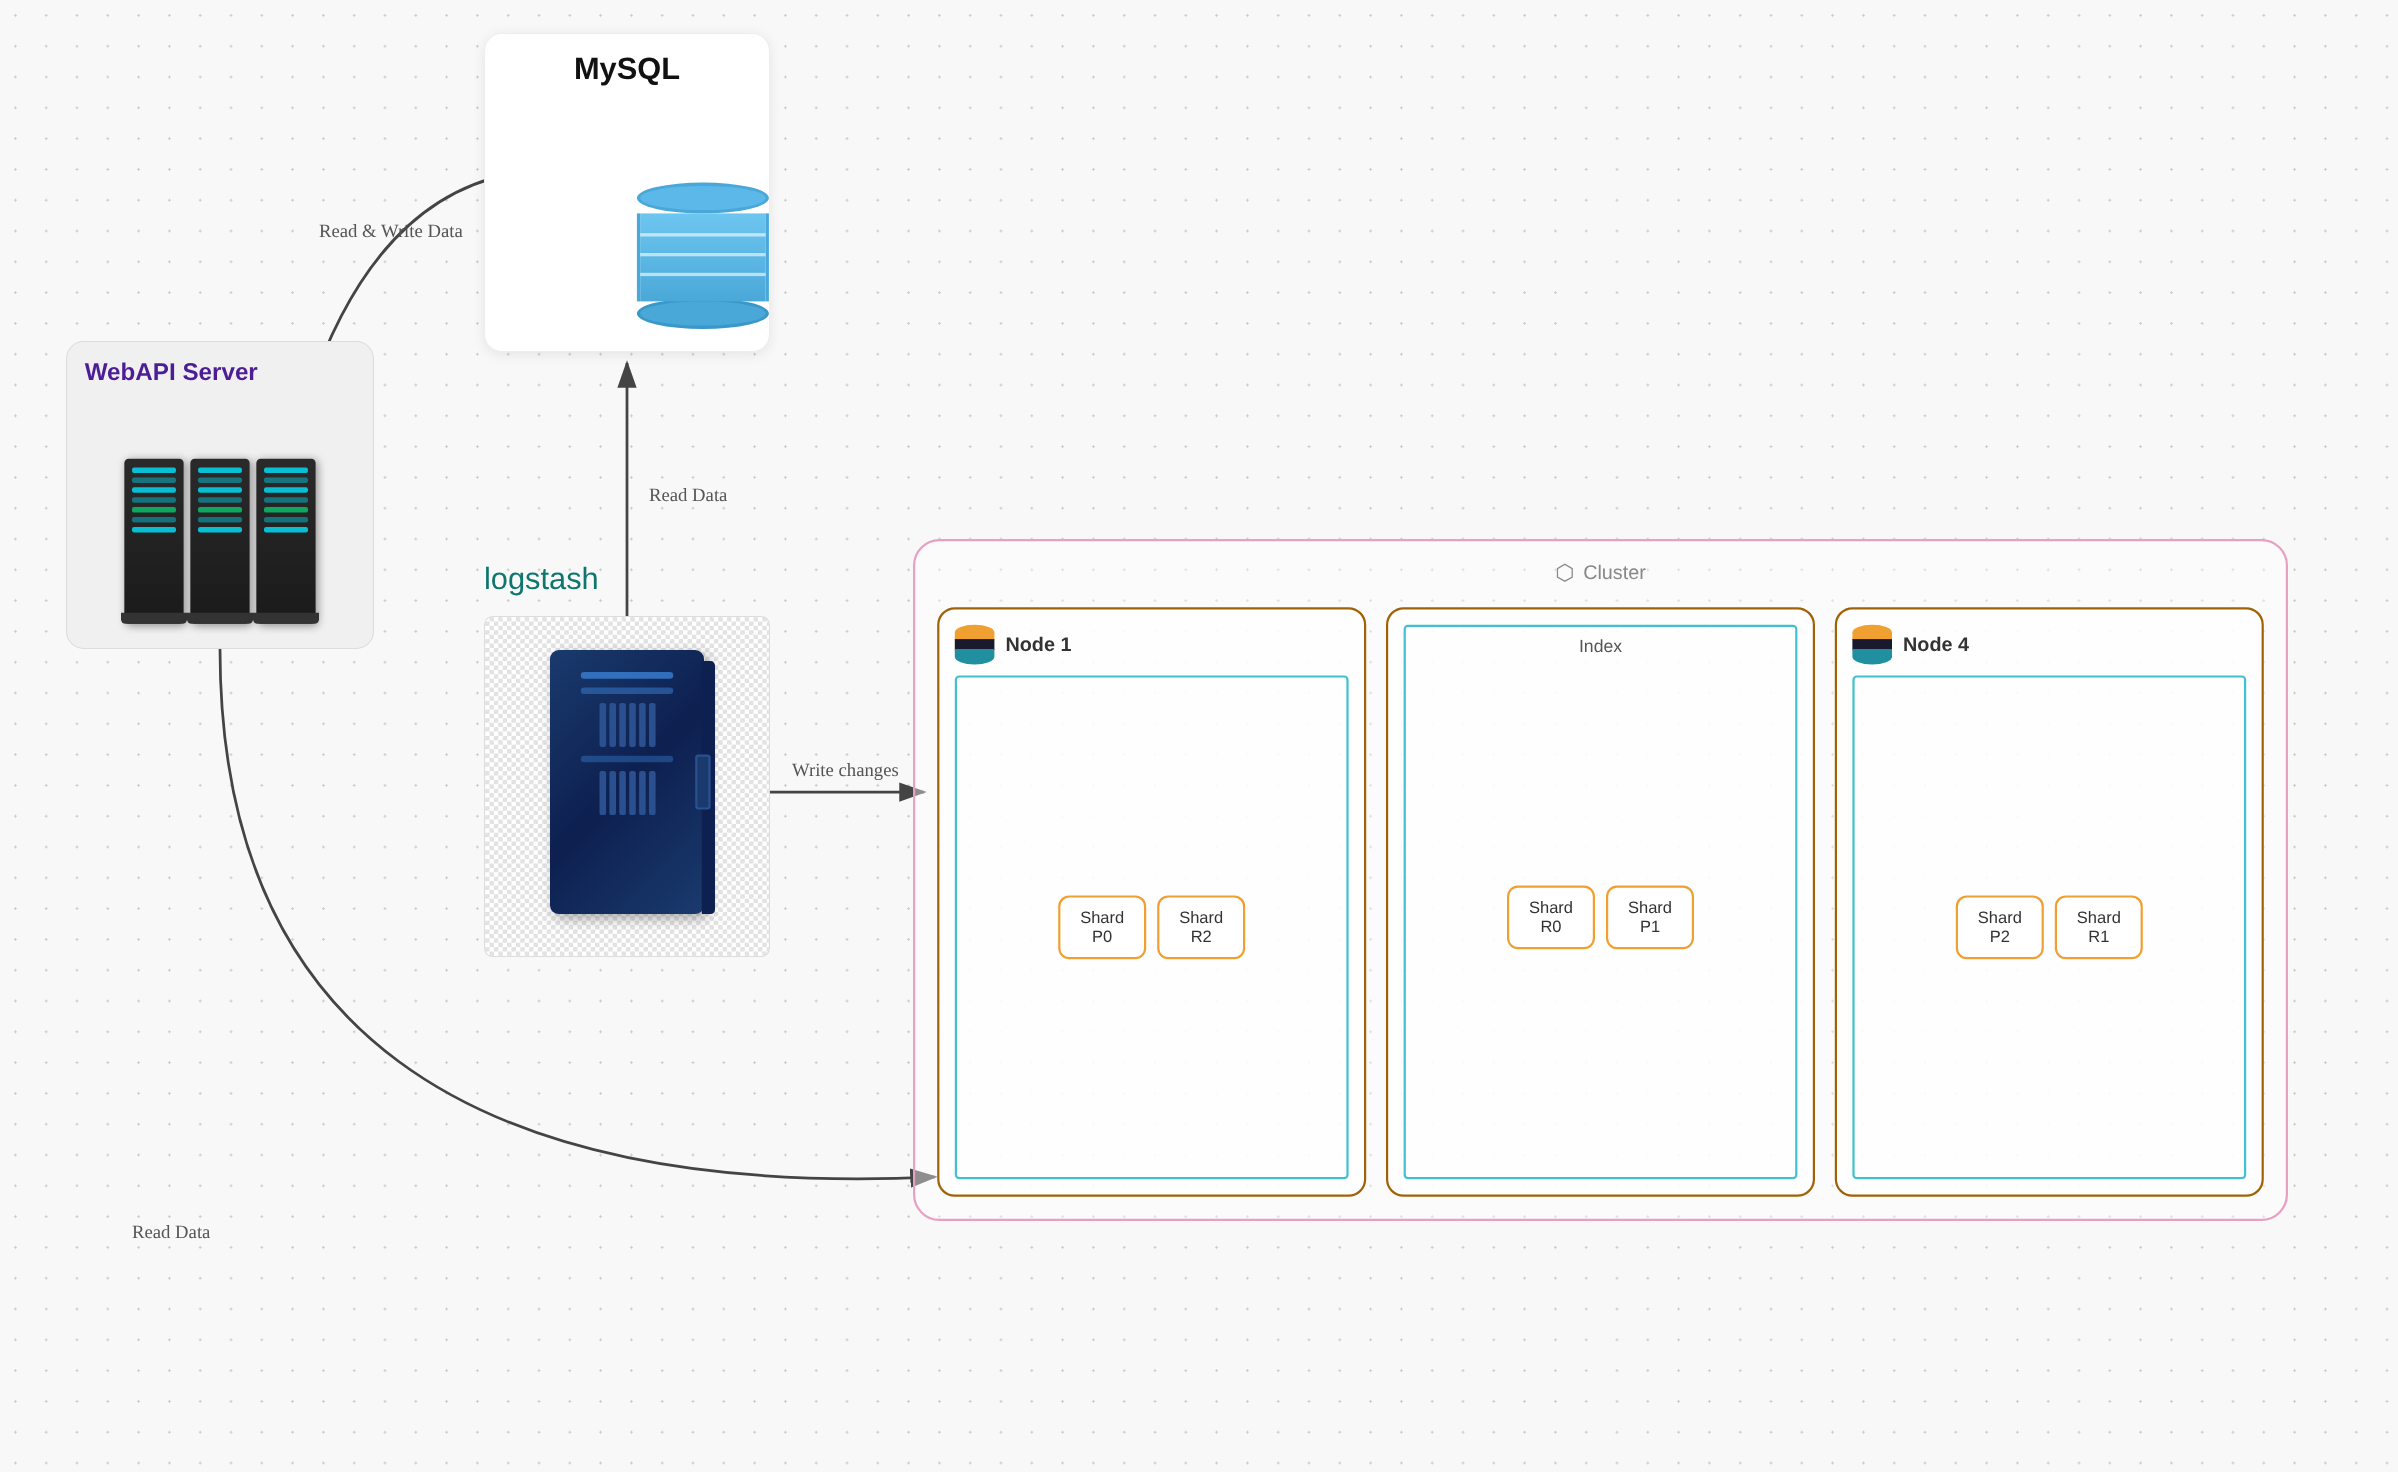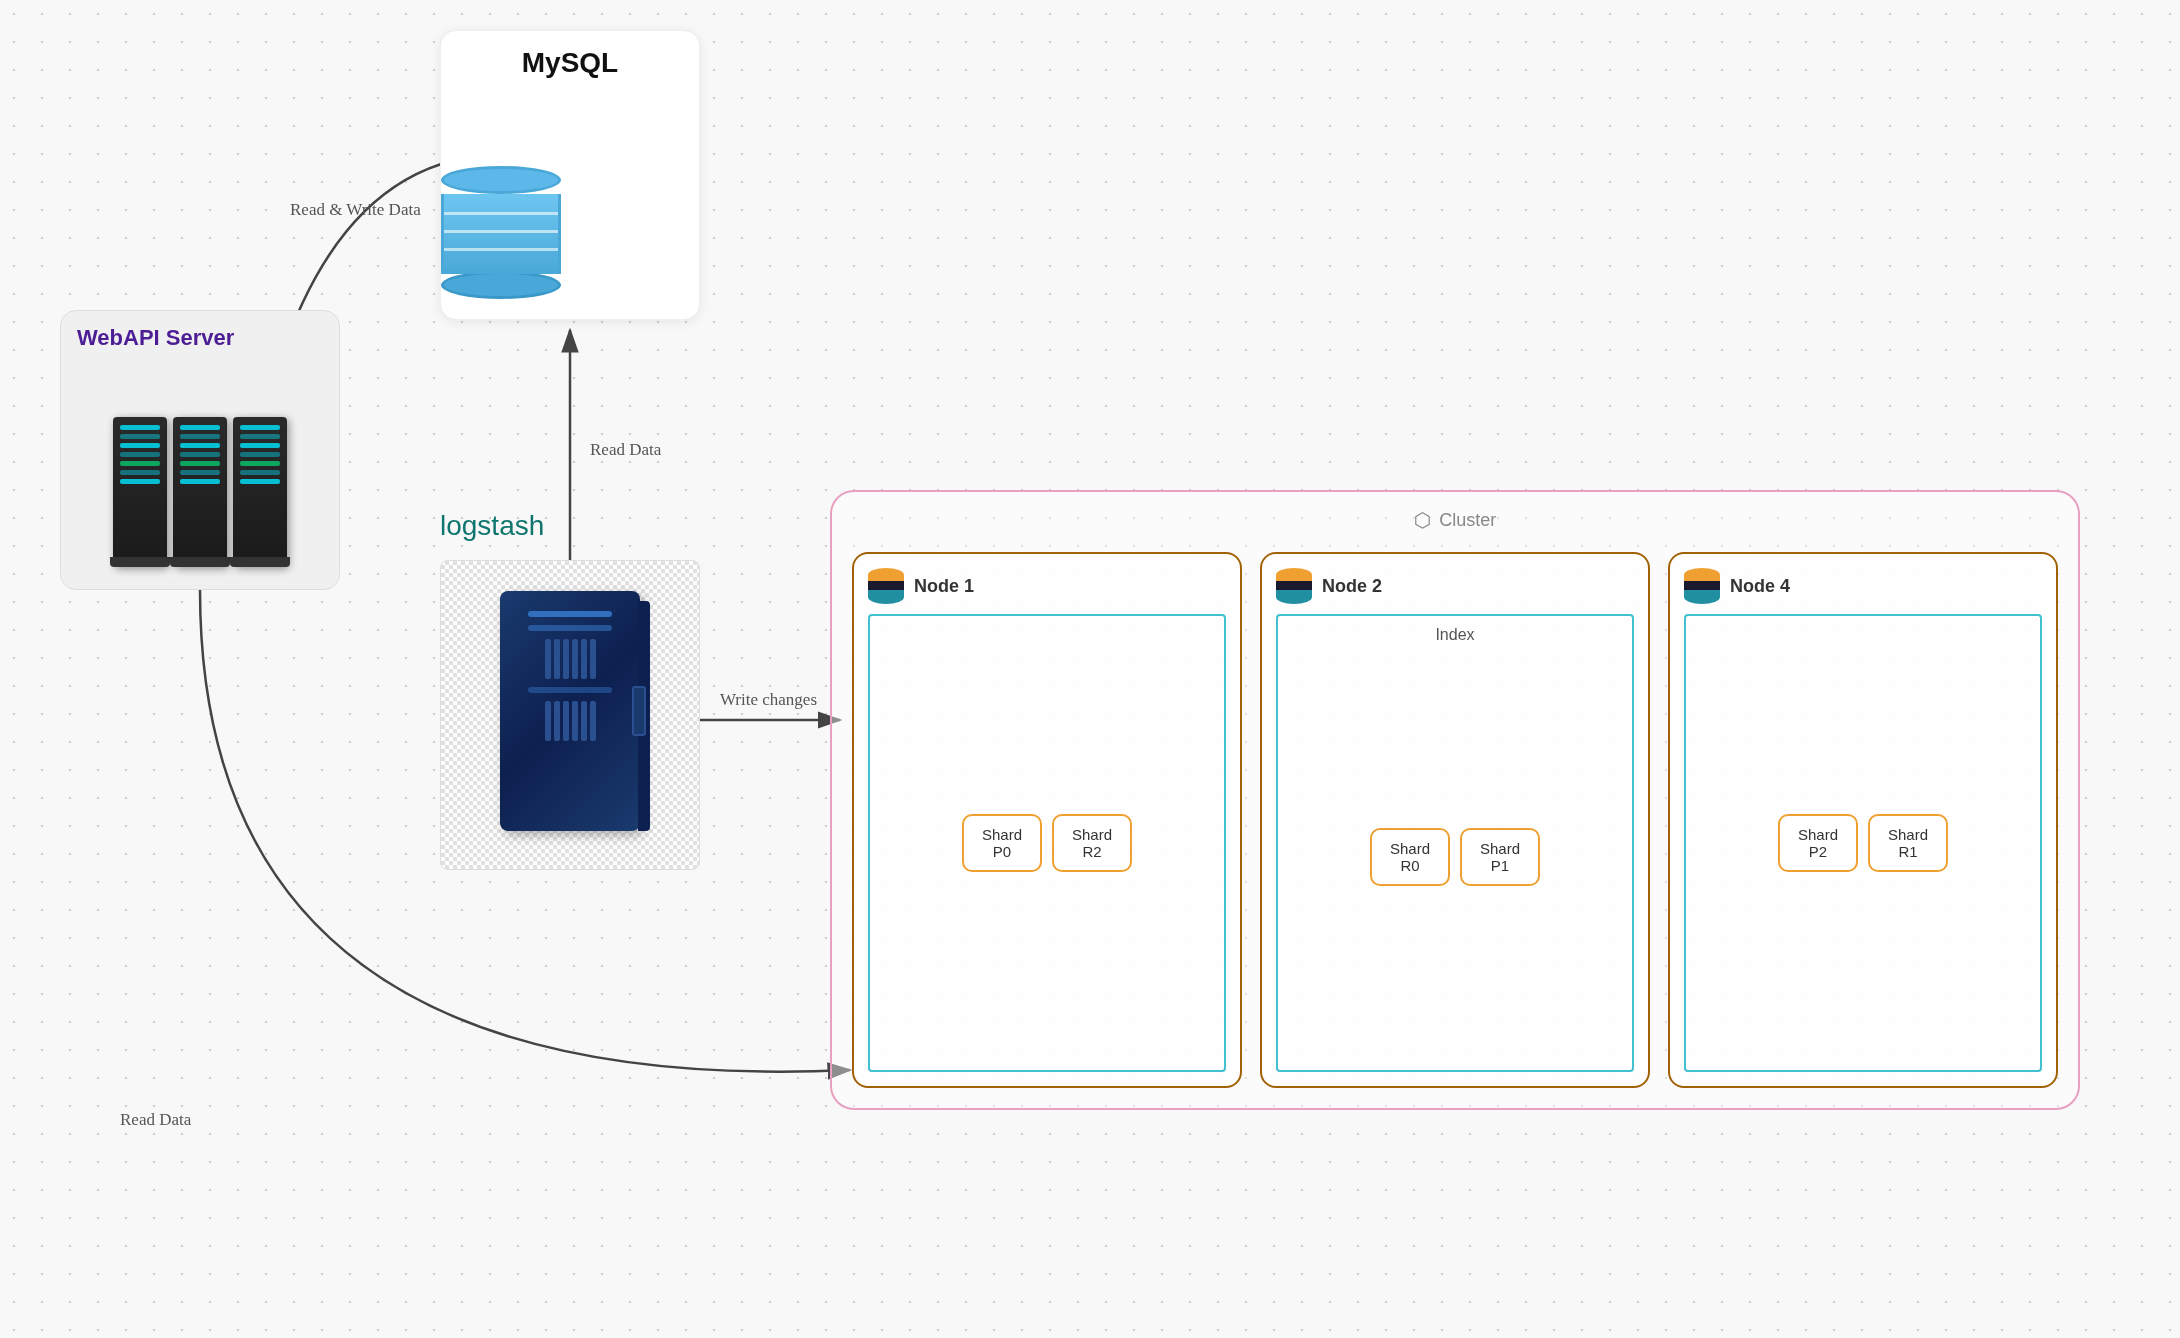--- a/index.html
+++ b/index.html
@@ -92,21 +92,21 @@
       left: 440px;
       top: 30px;
       width: 260px;
       height: 290px;
       background: white;
       border-radius: 16px;
       border: 1px solid #eee;
       box-shadow: 0 2px 12px rgba(0,0,0,0.08);
       display: flex;
       flex-direction: column;
-      align-items: flex-start;
+      align-items: flex-end;
       justify-content: flex-end;
       padding-bottom: 20px;
     }
     .mysql-title {
       position: absolute;
       top: 16px;
       left: 50%;
       transform: translateX(-50%);
       font-size: 28px;
       font-weight: 800;
@@ -493,28 +493,20 @@
         </div>
         <div class="index-section">
           <div class="shards-row">
             <div class="shard-badge">Shard<br>P0</div>
             <div class="shard-badge">Shard<br>R2</div>
           </div>
         </div>
       </div>
 
       <div class="node-box">
-        <div class="node-header">
-          <div class="es-icon">
-            <div class="es-top"></div>
-            <div class="es-mid"></div>
-            <div class="es-bottom"></div>
-          </div>
-          <div class="node-title">Node 2</div>
-        </div>
         <div class="index-section">
           <div class="index-label">Index</div>
           <div class="shards-row">
             <div class="shard-badge">Shard<br>R0</div>
             <div class="shard-badge">Shard<br>P1</div>
           </div>
         </div>
       </div>
 
       <div class="node-box">

